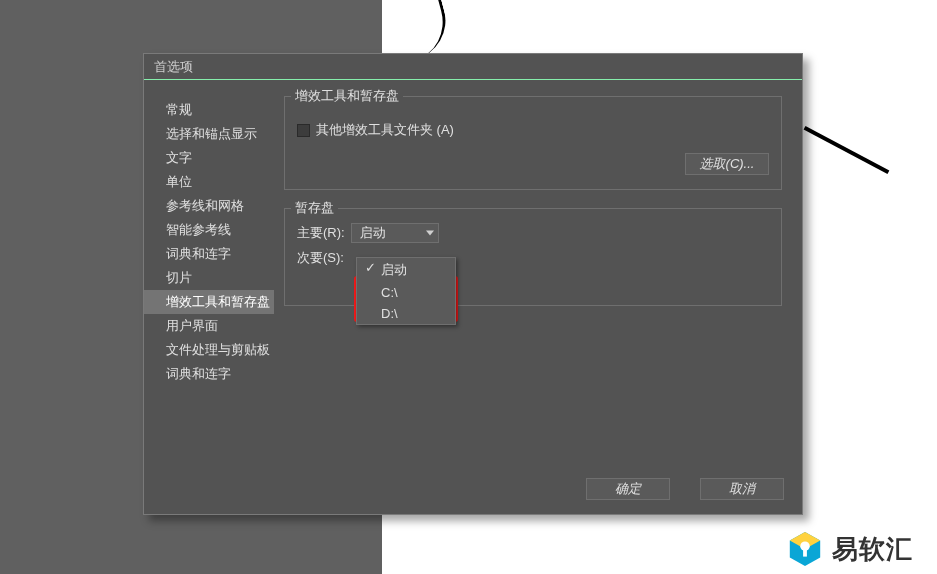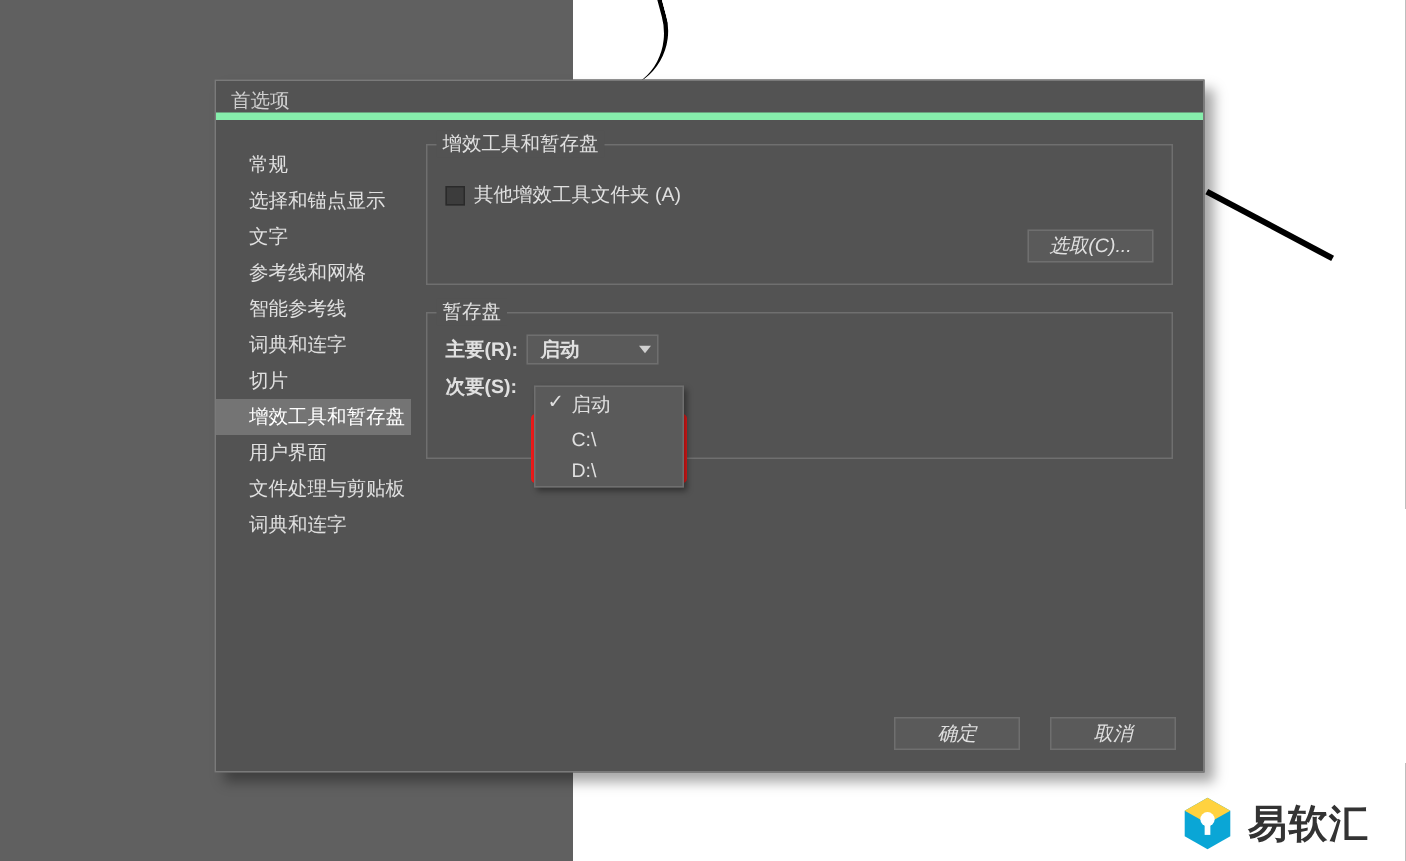--- a/index.html
+++ b/index.html
@@ -37,21 +37,21 @@
     background:#535353;
     border:1px solid #7a7a7a;
     box-shadow:6px 6px 8px rgba(0,0,0,.35);
     display:flex; flex-direction:column;
   }
   .titlebar {
     height:26px; line-height:26px;
     padding:0 10px;
     color:#cfcfcf;
     background:#535353;
-    border-bottom:5px solid #86efac;
+    border-bottom:1px solid #86efac;
     font-size:13px;
   }
   .dialog-body {
     flex:1; display:flex; position:relative;
   }
   
   .sidebar {
     width:130px;
     padding:18px 0 0 0;
   }
@@ -91,21 +91,21 @@
     display:inline-block;
     min-width:84px; height:22px; line-height:20px;
     text-align:center;
     color:#e0e0e0;
     background:#5a5a5a;
     border:1px solid #6f6f6f;
     padding:0 10px;
     font-size:13px;
     font-style:italic;
   }
-  .row { display:flex; align-items:center; gap:6px; margin:4px 0;font-weight:bold;}
+  .row { display:flex; align-items:center; gap:6px; margin:4px 0;}
   .label { color:#e0e0e0; }
   .combo {
     position:relative;
     height:20px; line-height:18px;
     background:#5a5a5a;
     border:1px solid #6f6f6f;
     color:#e0e0e0;
     padding:0 22px 0 8px;
     min-width:88px;
   }
@@ -132,21 +132,21 @@
   }
   .highlight-box {
     position:absolute;
     border:2px solid #f01a1a;
     border-radius:3px;
     pointer-events:none;
   }
   
   .footer {
     position:absolute; right:18px; bottom:14px;
-    display:flex; gap:0;
+    display:flex; gap:10px;
   }
   
   .logo-wrap {
     position:absolute; right:24px; bottom:6px;
     display:flex; align-items:center; gap:8px;
     color:#2d2d2d;
   }
   .logo-mark {
     width:38px; height:38px; position:relative;
   }
@@ -165,20 +165,21 @@
 <div class="stroke1"></div>
 <div class="stroke2"></div>
 
 <div class="dialog">
   <div class="titlebar">首选项</div>
   <div class="dialog-body">
     <div class="sidebar">
       <div class="side-item">常规</div>
       <div class="side-item">选择和锚点显示</div>
       <div class="side-item">文字</div>
+      <div class="side-item">单位</div>
       <div class="side-item">参考线和网格</div>
       <div class="side-item">智能参考线</div>
       <div class="side-item">词典和连字</div>
       <div class="side-item">切片</div>
       <div class="side-item selected">增效工具和暂存盘</div>
       <div class="side-item">用户界面</div>
       <div class="side-item">文件处理与剪贴板</div>
       <div class="side-item">词典和连字</div>
     </div>
 

